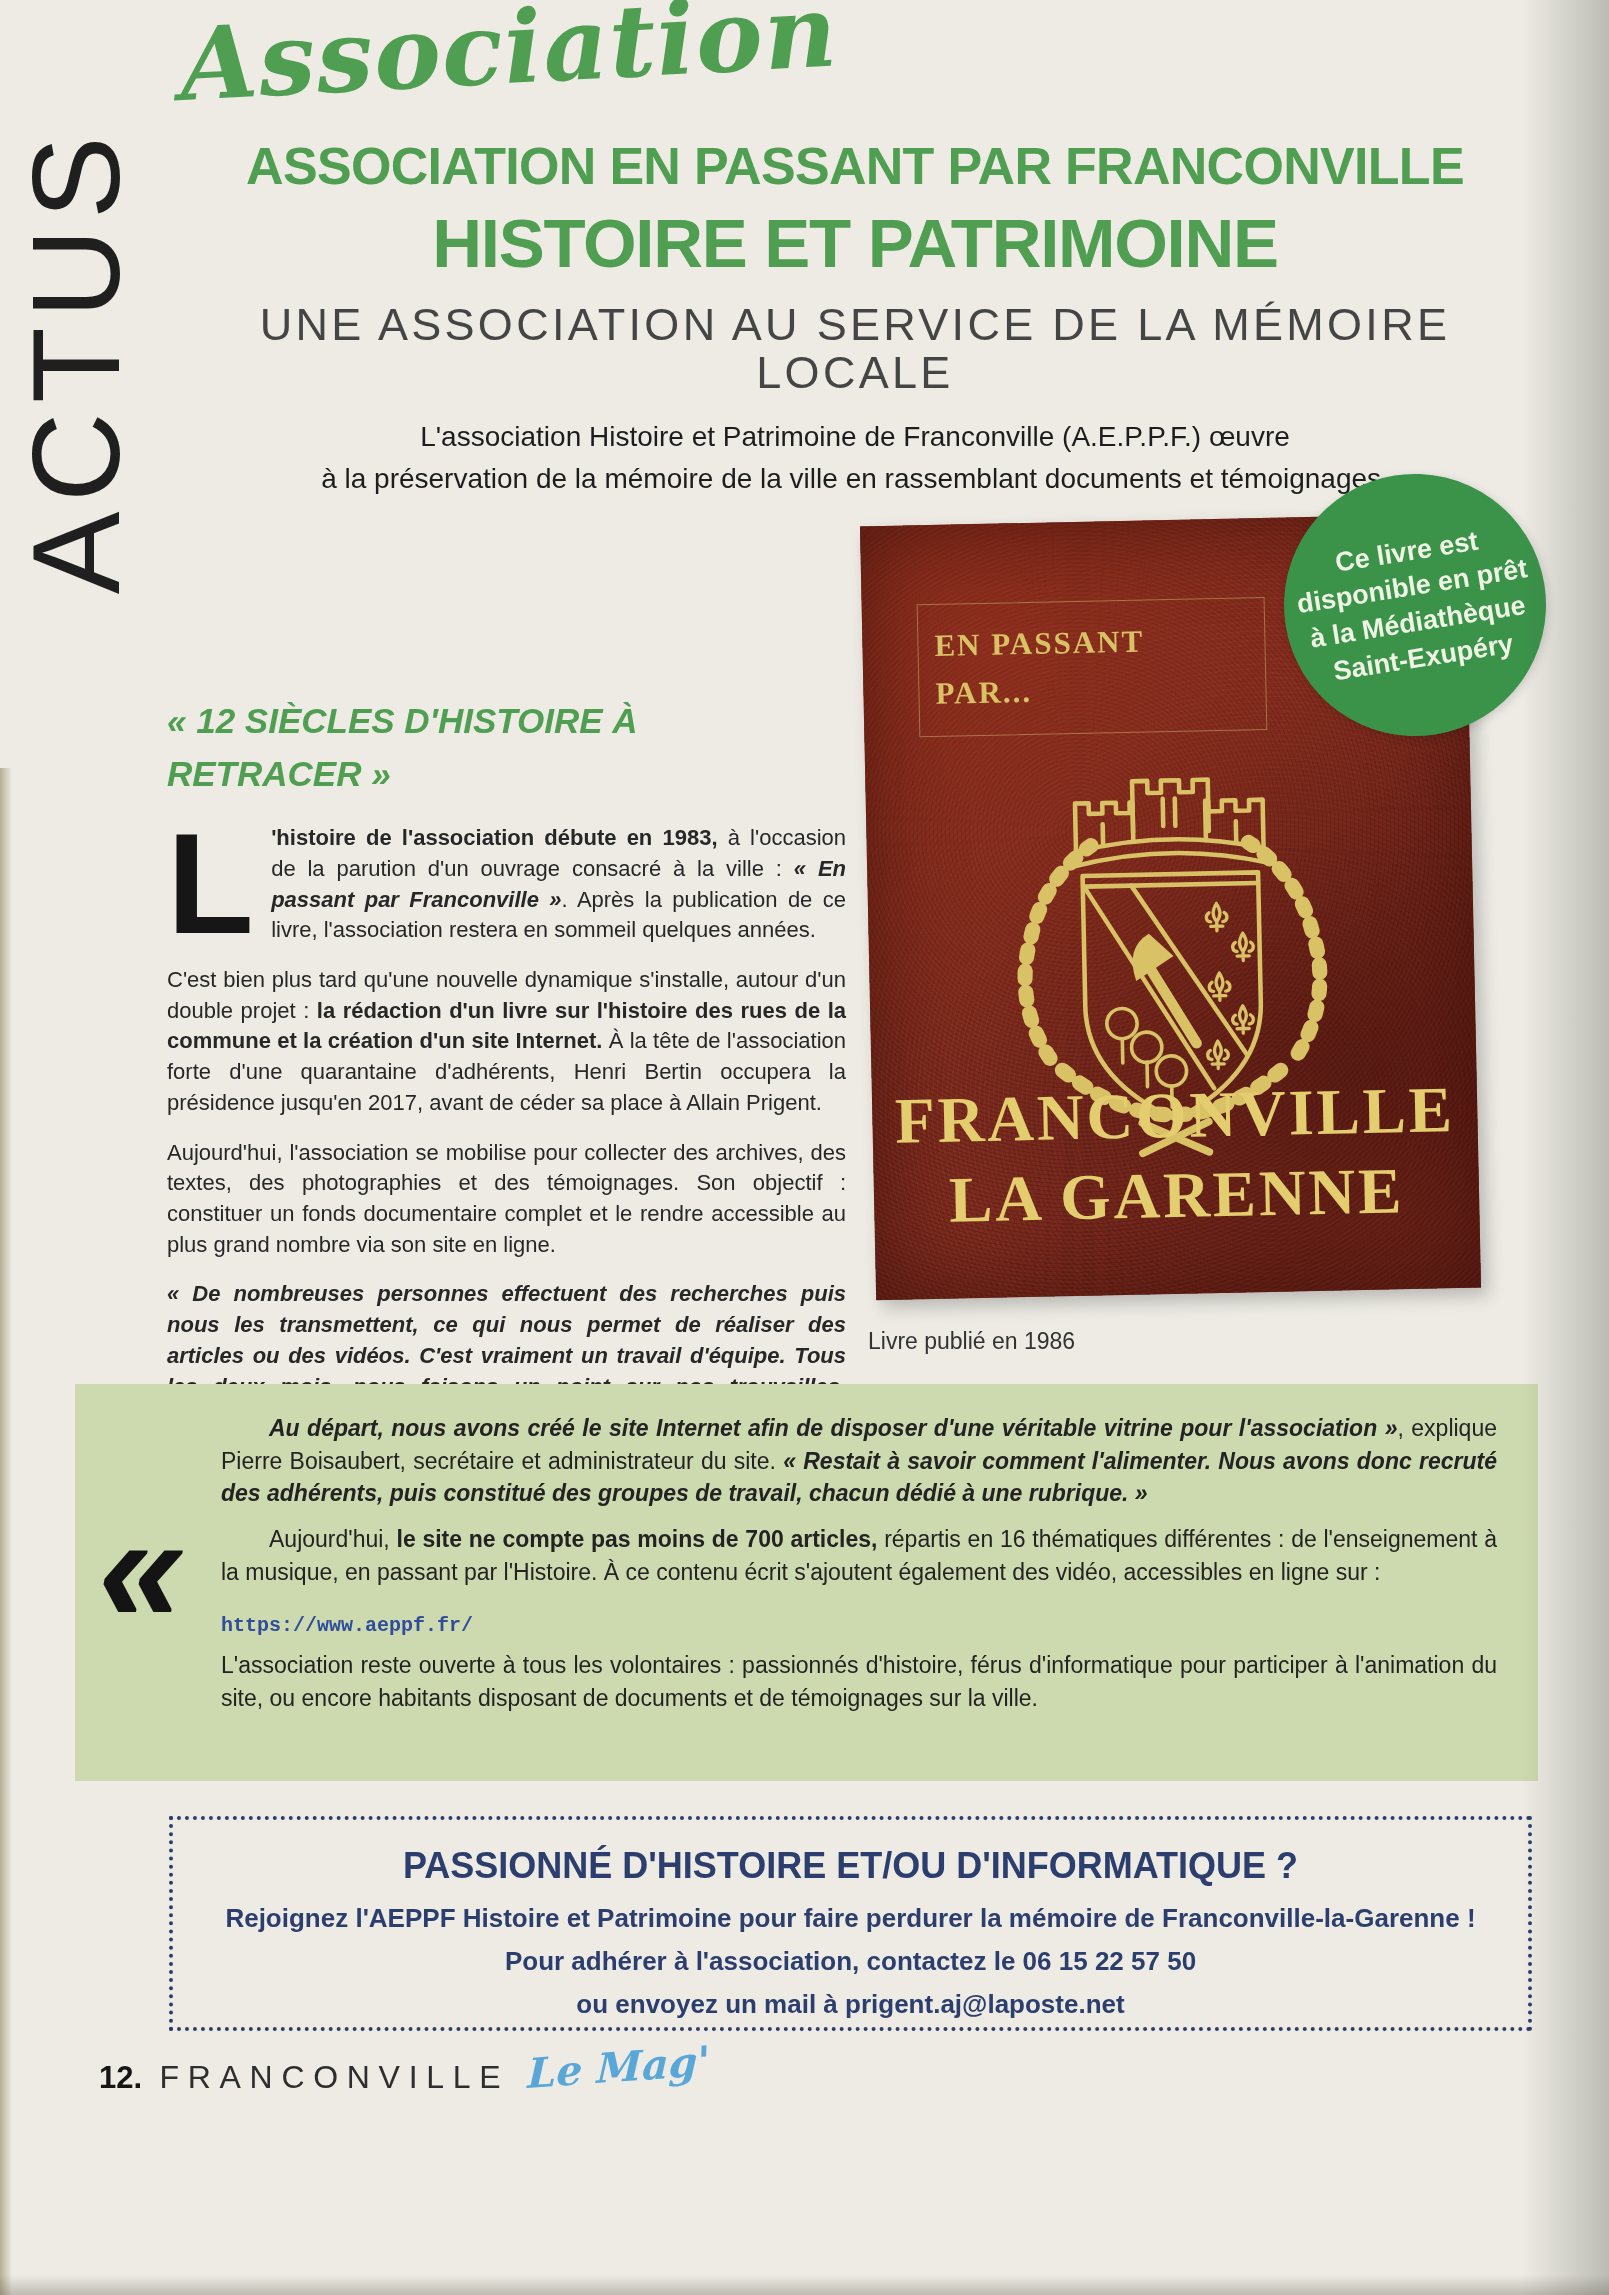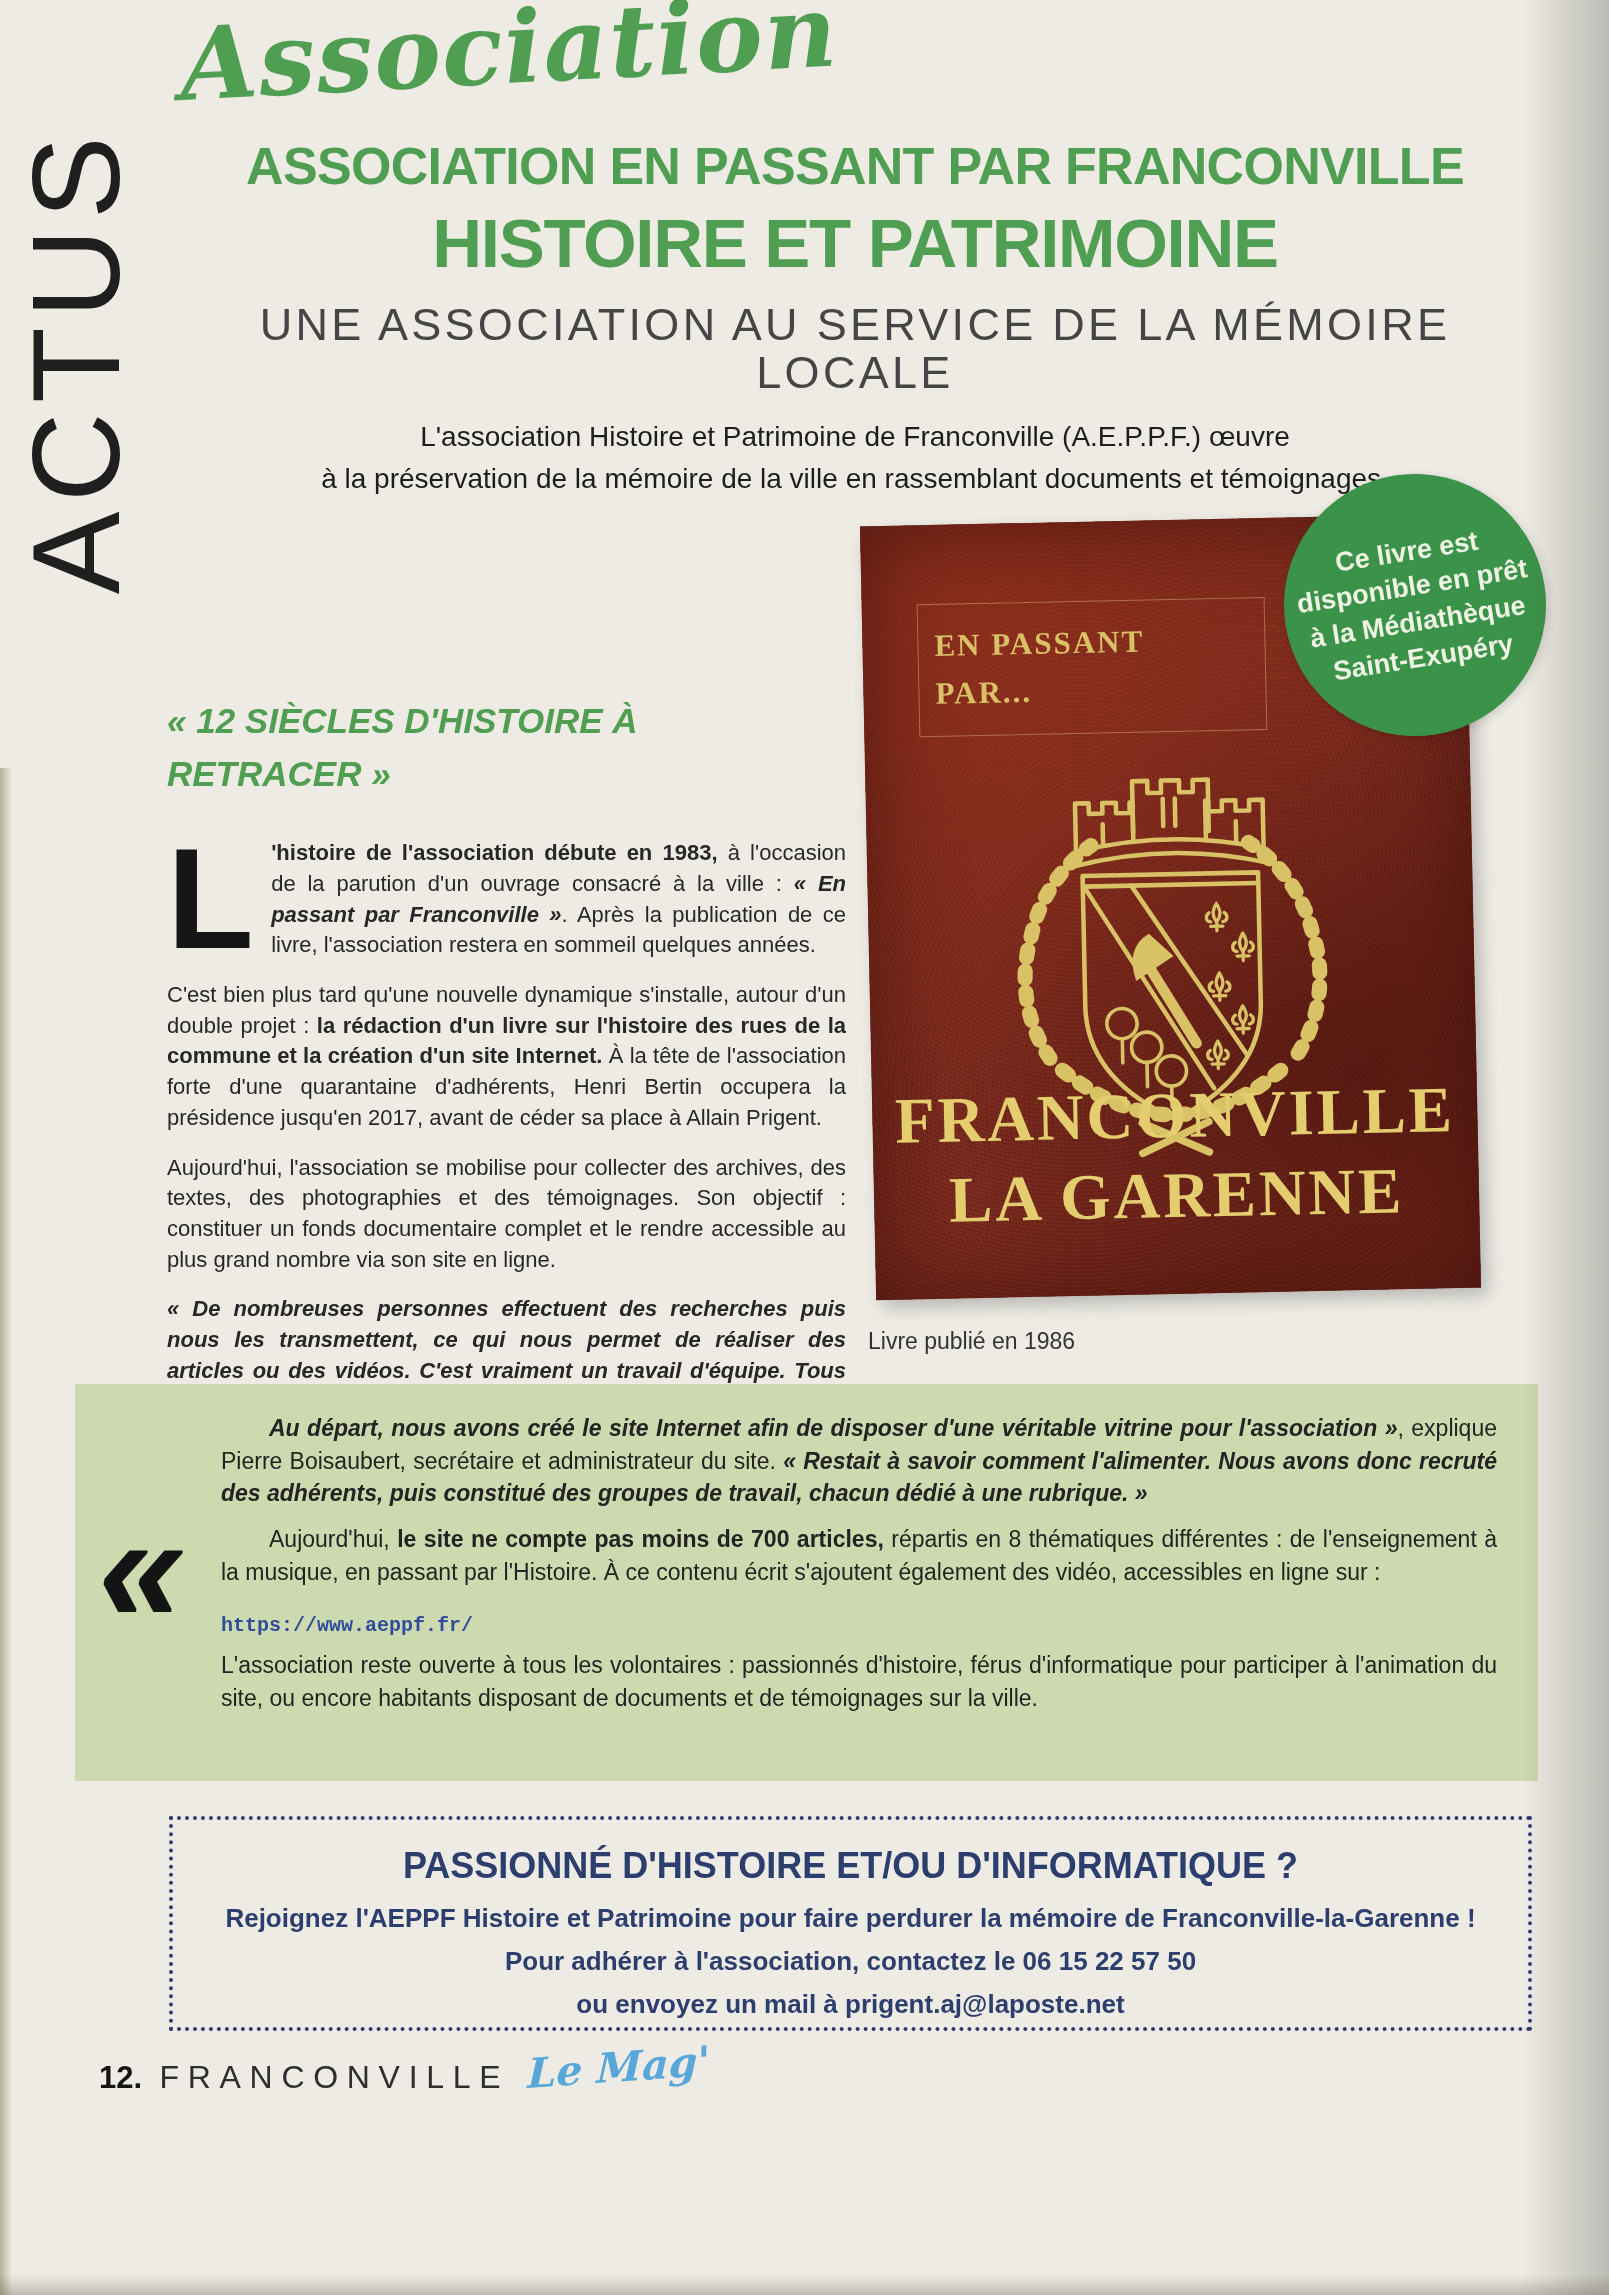--- a/index.html
+++ b/index.html
@@ -35,21 +35,21 @@
   }
   .title1{margin-top:24px; font-size:52px; font-weight:700; letter-spacing:-0.7px; color:#4f9e52; line-height:1.05;}
   .title2{margin-top:16px; font-size:69px; font-weight:700; letter-spacing:-1.3px; color:#4f9e52; line-height:1.0;}
   .subtitle{margin-top:23px; font-size:45px; font-weight:400; letter-spacing:3.3px; color:#454545; line-height:1.05;}
   .intro{margin-top:20px; font-size:28px; font-weight:400; color:#1d1d1d; line-height:1.5;}
 
   
   .col-left{position:absolute; left:167px; top:695px; width:679px;}
   .sec-h{
     font-size:35px; font-weight:700; font-style:italic; color:#4f9e52;
-    line-height:1.5; width:575px; margin:0 0 38px 0;
+    line-height:1.5; width:575px; margin:0 0 23px 0;
   }
   .body-p{font-size:22px; line-height:1.40; text-align:justify; margin:0 0 18.7px 0; color:#272727;}
   .b{font-weight:700;} .bi{font-weight:700;font-style:italic;}
   .dropcap{
     float:left; font-size:142px; line-height:112px; font-weight:700; color:#161616;
     margin:5.3px 17.4px 0 0; font-family:"Liberation Sans",sans-serif;
   }
 
   
   .cover{
@@ -221,21 +221,21 @@
   <div class="caption">Livre publié en 1986</div>
 
   <div class="greenbox">
     <div class="gb-quote">«</div>
 
     <p class="gb-p indent">
       <span class="bi">Au départ, nous avons créé le site Internet afin de disposer d'une véritable vitrine pour l'association »</span><span>, explique Pierre Boisaubert, secrétaire et administrateur du site. </span><span class="bi">« Restait à savoir comment l'alimenter. Nous avons donc recruté des adhérents, puis constitué des groupes de travail, chacun dédié à une rubrique. »</span>
     </p>
 
     <p class="gb-p indent">
-      <span>Aujourd'hui, </span><span class="b">le site ne compte pas moins de 700 articles,</span><span> répartis en 8 thématiques différentes : de l'enseignement à la musique, en passant par l'Histoire. À ce contenu écrit s'ajoutent également des vidéo, accessibles en ligne sur :</span>
+      <span>Aujourd'hui, </span><span class="b">le site ne compte pas moins de 700 articles,</span><span> répartis en 16 thématiques différentes : de l'enseignement à la musique, en passant par l'Histoire. À ce contenu écrit s'ajoutent également des vidéo, accessibles en ligne sur :</span>
     </p>
 
     <a class="gb-link" href="#">https://www.aeppf.fr/</a>
 
     <p class="gb-p">L'association reste ouverte à tous les volontaires : passionnés d'histoire, férus d'informatique pour participer à l'animation du site, ou encore habitants disposant de documents et de témoignages sur la ville.</p>
   </div>
 
   <div class="cta">
     <div class="cta-title">PASSIONNÉ D'HISTOIRE ET/OU D'INFORMATIQUE ?</div>
     <div class="cta-line">Rejoignez l'AEPPF Histoire et Patrimoine pour faire perdurer la mémoire de Franconville-la-Garenne !</div>

